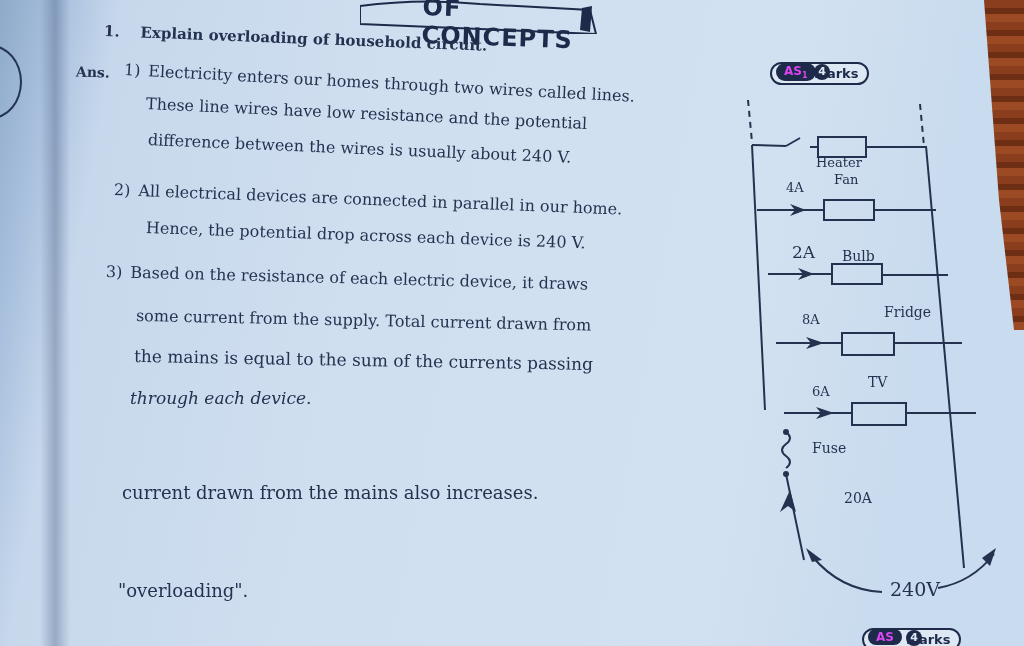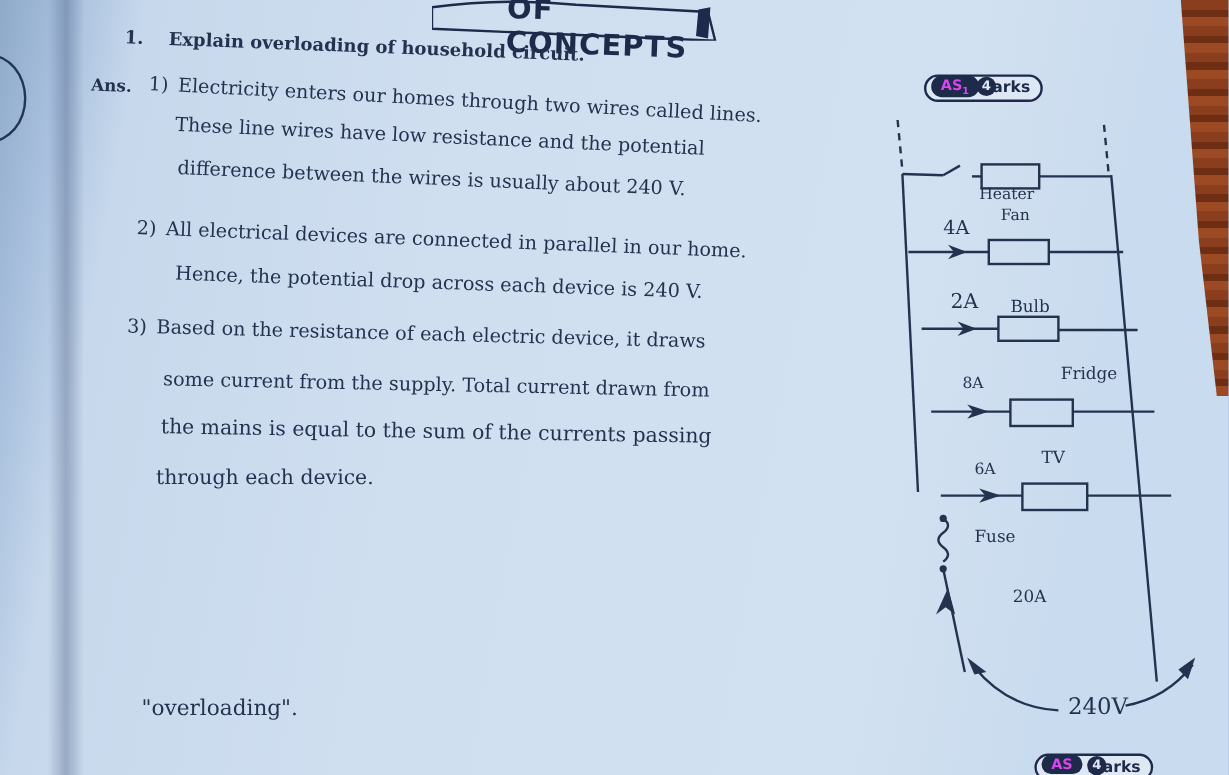--- a/index.html
+++ b/index.html
@@ -93,22 +93,23 @@
   <div class="line ink" style="left:114px;top:180px;transform:rotate(2.2deg);">
     <span class="num">2)</span><span>All electrical devices are connected in parallel in our home.</span>
   </div>
   <div class="line ink" style="left:146px;top:218px;transform:rotate(2deg);">Hence, the potential drop across each device is 240 V.</div>
 
   <div class="line ink" style="left:106px;top:262px;transform:rotate(1.5deg);">
     <span class="num">3)</span><span>Based on the resistance of each electric device, it draws</span>
   </div>
   <div class="line ink" style="left:136px;top:306px;transform:rotate(1.2deg);">some current from the supply. Total current drawn from</div>
   <div class="line ink" style="left:134px;top:346px;transform:rotate(1deg);font-size:17px;">the mains is equal to the sum of the currents passing</div>
-  <div class="line ink" style="left:130px;top:388px;font-size:17px;">through each device.</div>
+  <div class="line ink" style="left:130px;top:388px;font-size:17px;font-style:italic;">through each device.</div>
 
+  <div class="line ink" style="left:122px;top:482px;font-size:18px;">current drawn from the mains also increases.</div>
 
   <div class="line ink" style="left:118px;top:580px;font-size:18px;">"overloading".</div>
 
   <div class="badge" style="left:770px;top:62px;">
     <span class="pill">
       <span class="as"><span>AS</span><sub style="font-size:8px">1</sub></span>
       <span class="four">4</span>
       <span style="margin-left:12px">Marks</span>
     </span>
   </div>
@@ -168,21 +169,21 @@
       <polygon points="798,268 814,274 798,280 803,274"></polygon>
       <polygon points="806,337 824,343 806,349 811,343"></polygon>
       <polygon points="816,407 834,413 816,419 821,413"></polygon>
       <polygon points="790,490 796,512 788,506 780,512"></polygon>
       <polygon points="806,548 822,560 812,562"></polygon>
       <polygon points="996,548 990,566 982,558"></polygon>
     </g>
   </svg>
 
   <div style="position:absolute;left:816px;top:112px;font-size:13px;margin-top:43px;" class="ink">Heater</div>
-  <div style="position:absolute;left:786px;top:180px;font-size:16px;" class="ink">4A</div>
+  <div style="position:absolute;left:786px;top:180px;font-size:13px;" class="ink">4A</div>
   <div style="position:absolute;left:834px;top:172px;font-size:13px;" class="ink">Fan</div>
   <div style="position:absolute;left:792px;top:242px;font-size:17px;" class="ink">2A</div>
   <div style="position:absolute;left:842px;top:248px;font-size:14px;" class="ink">Bulb</div>
   <div style="position:absolute;left:802px;top:312px;font-size:13px;" class="ink">8A</div>
   <div style="position:absolute;left:844px;top:304px;font-size:14px;margin-left:40px;" class="ink">Fridge</div>
   <div style="position:absolute;left:812px;top:384px;font-size:13px;" class="ink">6A</div>
   <div style="position:absolute;left:868px;top:374px;font-size:14px;" class="ink">TV</div>
   <div style="position:absolute;left:812px;top:440px;font-size:14px;text-align:right;" class="ink">Fuse</div>
   <div style="position:absolute;left:812px;top:490px;font-size:14px;margin-left:32px;" class="ink">20A</div>
   <div style="position:absolute;left:890px;top:578px;font-size:19px;" class="ink">240V</div>

